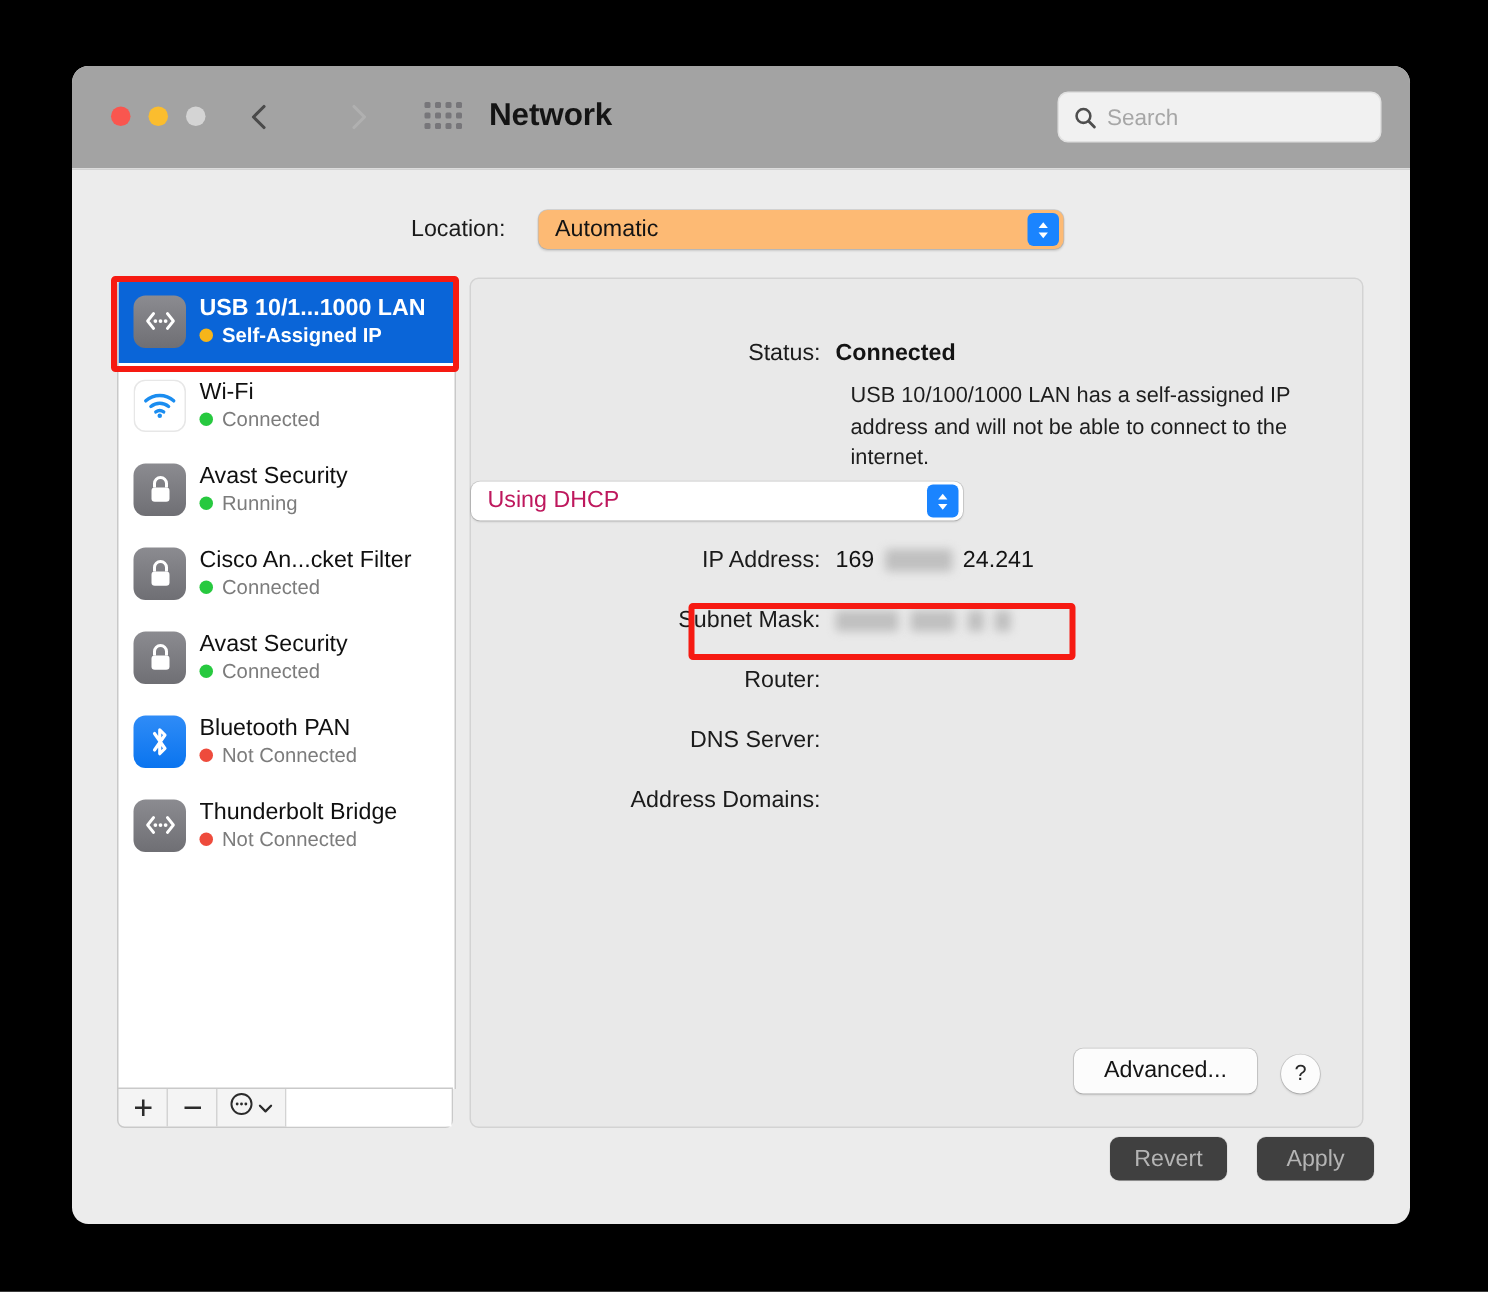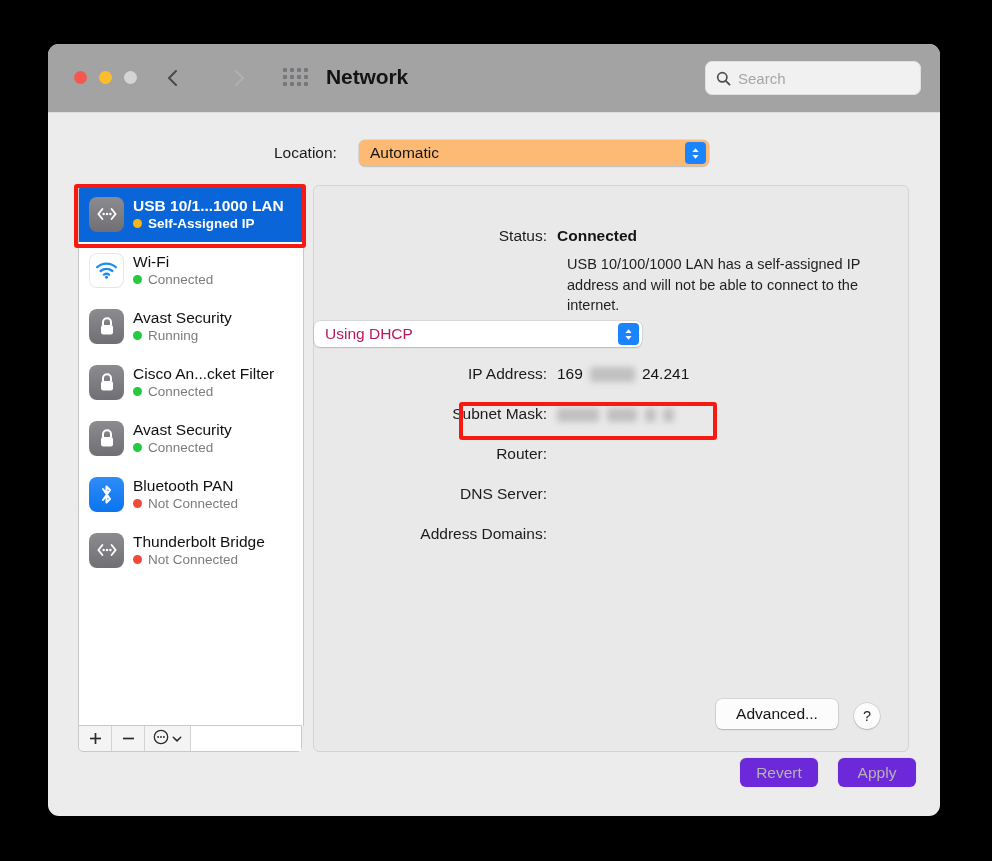--- a/index.html
+++ b/index.html
@@ -385,21 +385,21 @@
     color: #2a2a2a;
   }
 
   
   .btm-btn {
     position: absolute;
     bottom: 29px;
     height: 29px;
     min-width: 78px;
     border-radius: 6px;
-    background: #6d28d9;
+    background: #404040;
     box-shadow: 0 0 0 0.5px rgba(0,0,0,0.07);
     display: flex;
     align-items: center;
     justify-content: center;
     font-size: 15.5px;
     color: #b4b4b4;
   }
   #revert-btn { right: 122px; }
   #apply-btn  { right: 24px; }
 </style>

